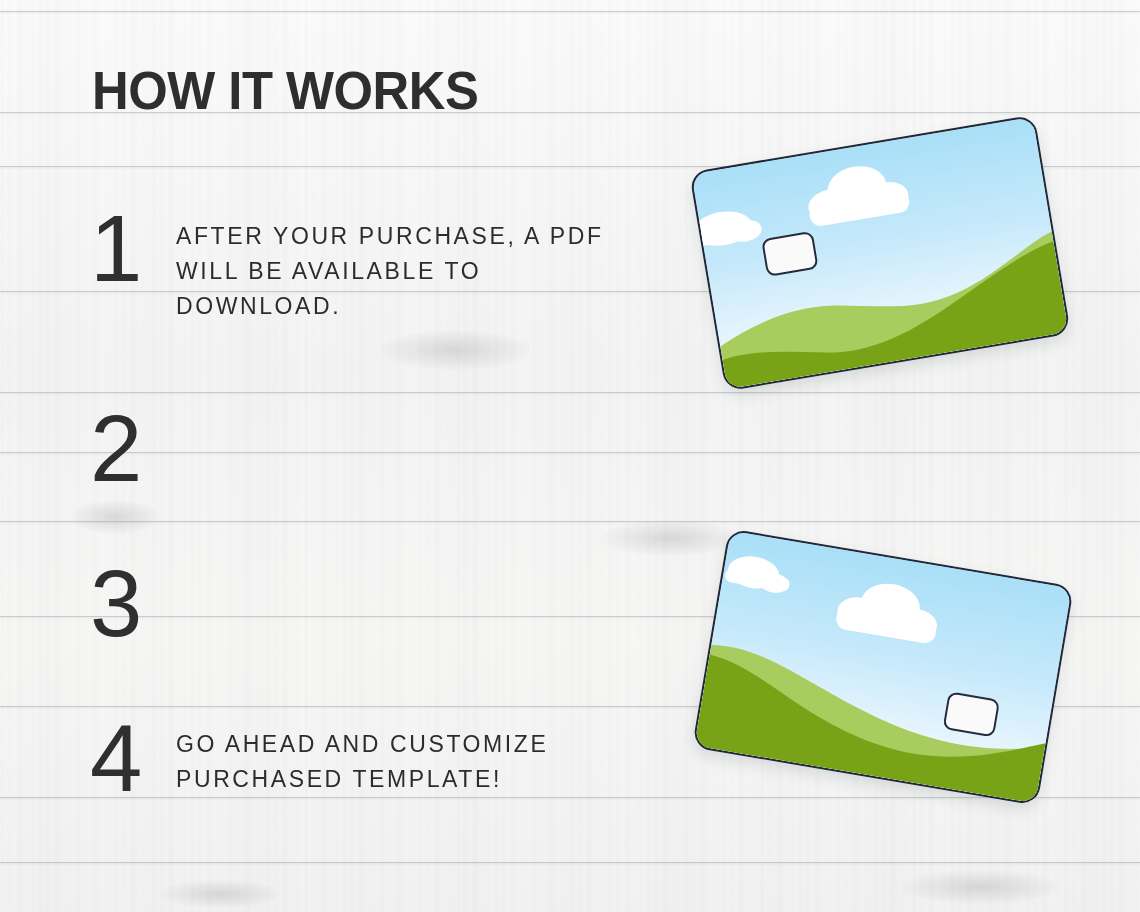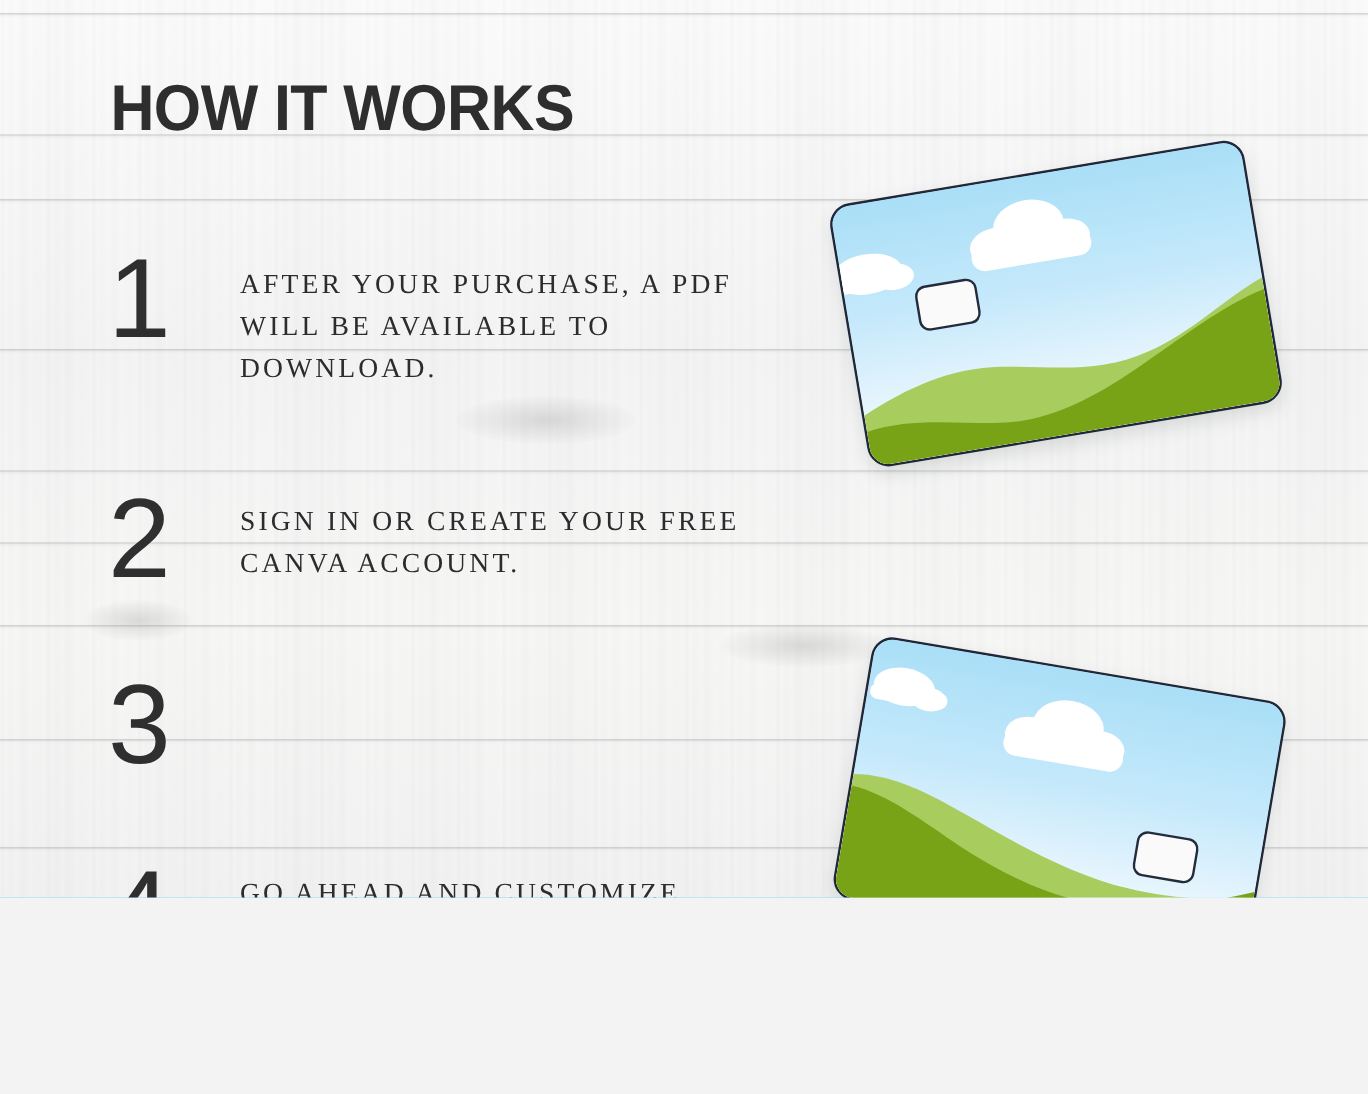--- a/index.html
+++ b/index.html
@@ -11,23 +11,23 @@
     height: 912px;
     overflow: hidden;
     font-family: "DejaVu Sans", sans-serif;
     background: #f2f3f2;
   }
 
   
   .stage {
     position: relative;
     width: 1140px;
-    height: 748px;
-    overflow: hidden;
-    background-color: #7dd3fc;
+    height: 912px;
+    overflow: hidden;
+    background-color: #0ea5e9;
   }
   .wood {
     position: absolute;
     inset: 0;
     
     background-image:
       repeating-linear-gradient(90deg,
         rgba(120,125,125,0.000) 0px,
         rgba(120,125,125,0.035) 2px,
         rgba(255,255,255,0.00) 5px,
@@ -96,29 +96,28 @@
     font-weight: 400;
     font-size: 94px;
     line-height: 0.93;
     color: #2f2f2f;
     width: 86px;
     flex: 0 0 86px;
     text-align: left;
     letter-spacing: -2px;
   }
   .step-text {
-    font-family: Liberation Serif, serif;
+    font-family: Liberation Sans, sans-serif;
     font-size: 23px;
     line-height: 1.53;
     letter-spacing: 2.6px;
     color: #2c2c2c;
     text-transform: uppercase;
     padding-top: 12px;
     max-width: 470px;
-    margin-left: 24px;
   }
 
   .s1 { top: 0px; }
   .s2 { top: 200px; }
   .s3 { top: 355px; }
   .s4 { top: 510px; }
   .s1 .step-text { padding-top: 14px; }
 
   
   .card-wrap {
@@ -187,21 +186,20 @@
 
   <div class="steps">
 
     <div class="step s1">
       <div class="step-num">1</div>
       <div class="step-text">AFTER YOUR PURCHASE, A PDF WILL BE AVAILABLE TO DOWNLOAD.</div>
     </div>
 
     <div class="step s2">
       <div class="step-num">2</div>
-      <div class="step-text">SIGN IN OR CREATE YOUR FREE CANVA ACCOUNT.</div>
     </div>
 
     <div class="step s3">
       <div class="step-num">3</div>
     </div>
 
     <div class="step s4">
       <div class="step-num">4</div>
       <div class="step-text">GO AHEAD AND CUSTOMIZE PURCHASED TEMPLATE!</div>
     </div>

